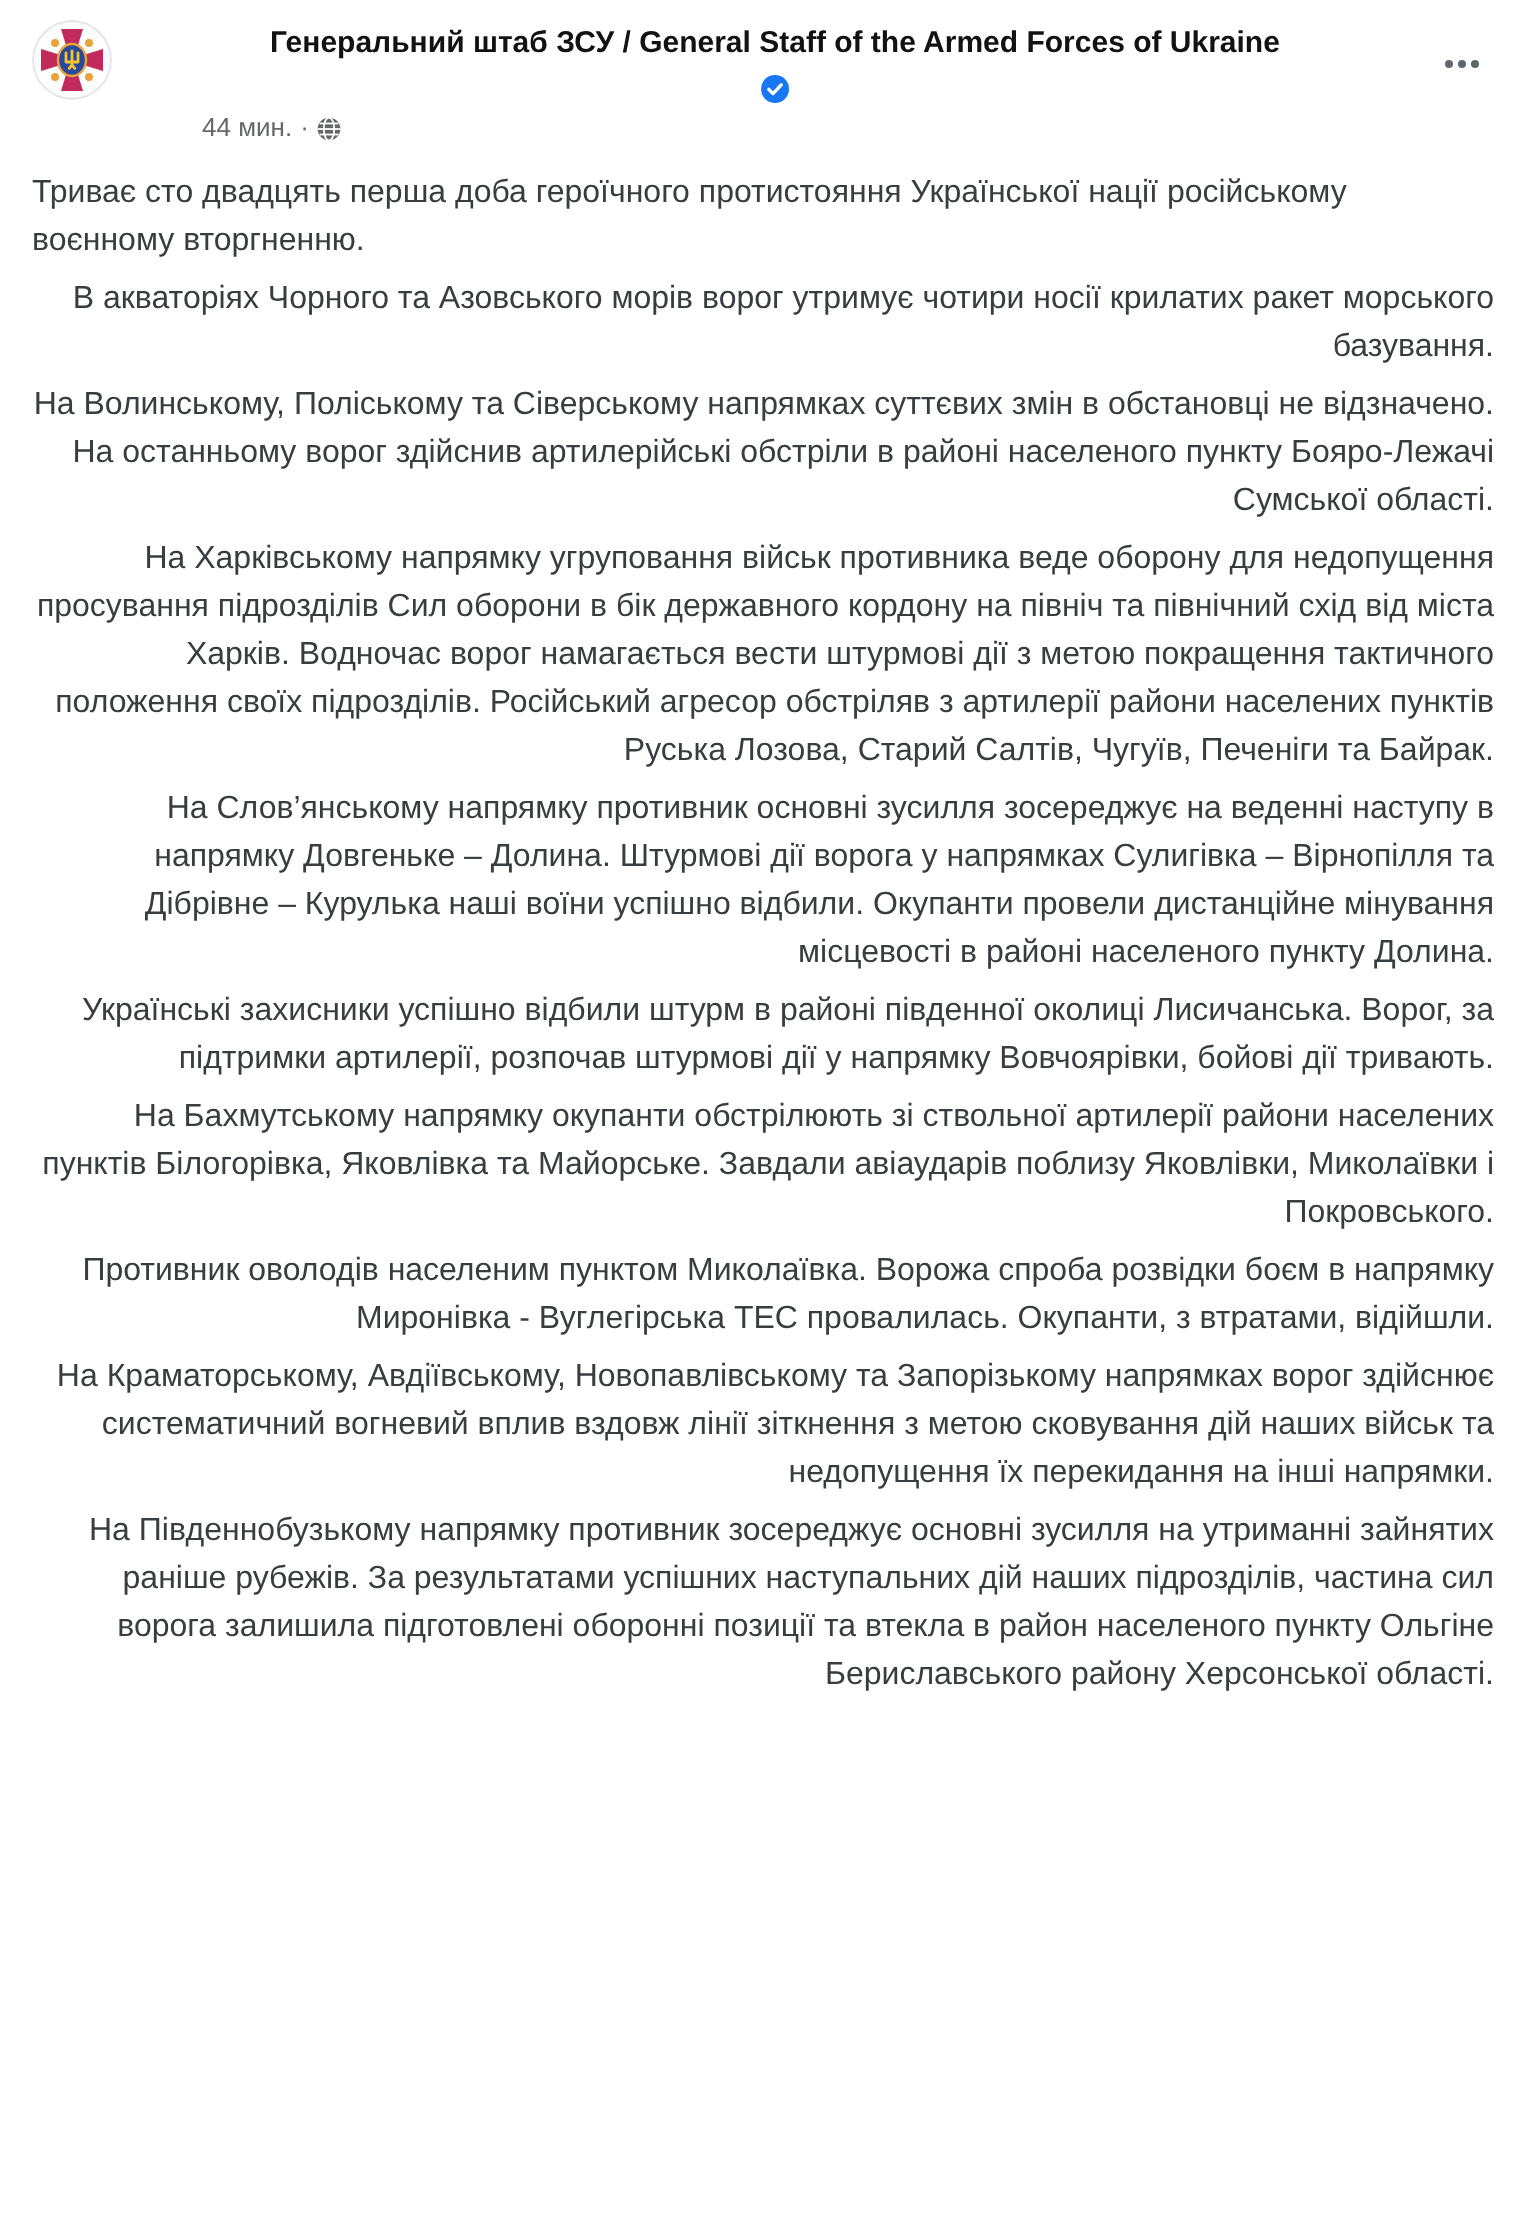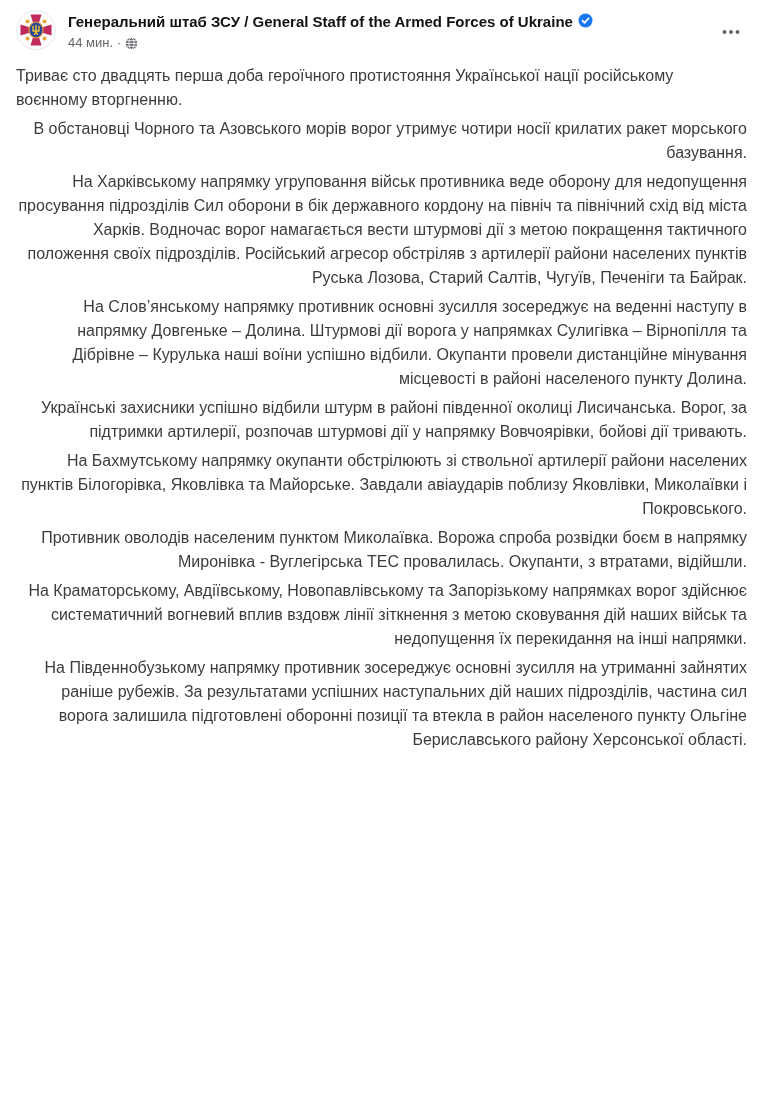--- a/index.html
+++ b/index.html
@@ -29,40 +29,41 @@
     cursor: pointer;
   }
   .header-info {
     margin-left: 12px;
     flex: 1 1 auto;
     min-width: 0;
     padding-top: 2px;
   }
   .title-row {
     display: flex;
-    align-items: flex-start;
+    align-items: center;
     gap: 5px;
     font-size: 15px;
     font-weight: 700;
     color: #121212;
     line-height: 19px;
     white-space: nowrap;
+    flex-direction: column;
   }
   .page-name { cursor: pointer; }
   .verified-badge { flex: 0 0 auto; display: inline-flex; margin-top: 1px; }
   .meta-row {
     display: flex;
     align-items: center;
     gap: 4px;
     margin-top: 4px;
     font-size: 13px;
     color: #65676B;
     line-height: 16px;
   }
-  .timestamp { cursor: pointer; }
+  .timestamp { cursor: pointer; margin-left: 33px; }
   .meta-sep { color: #65676B; }
   .globe-wrap { display: inline-flex; margin-top: 1px; }
   .more-options {
     flex: 0 0 auto;
     width: 32px;
     height: 32px;
     margin-top: 6px;
     margin-left: 8px;
     border: none;
     background: transparent;
@@ -142,21 +143,22 @@
         <circle cx="4.5" cy="11" r="2" fill="#606770"></circle>
         <circle cx="11" cy="11" r="2" fill="#606770"></circle>
         <circle cx="17.5" cy="11" r="2" fill="#606770"></circle>
       </svg>
     </button>
 
   </header>
 
   <div class="post-body">
       <p>Триває сто двадцять перша доба героїчного протистояння Української нації російському воєнному вторгненню.</p>
-      <p>В обстановці Чорного та Азовського морів ворог утримує чотири носії крилатих ракет морського базування.</p>
+      <p>В акваторіях Чорного та Азовського морів ворог утримує чотири носії крилатих ракет морського базування.</p>
+      <p>На Волинському, Поліському та Сіверському напрямках суттєвих змін в обстановці не відзначено. На останньому ворог здійснив артилерійські обстріли в районі населеного пункту Бояро-Лежачі Сумської області.</p>
       <p>На Харківському напрямку угруповання військ противника веде оборону для недопущення просування підрозділів Сил оборони в бік державного кордону на північ та північний схід від міста Харків. Водночас ворог намагається вести штурмові дії з метою покращення тактичного положення своїх підрозділів. Російський агресор обстріляв з артилерії райони населених пунктів Руська Лозова, Старий Салтів, Чугуїв, Печеніги та Байрак.</p>
       <p>На Слов’янському напрямку противник основні зусилля зосереджує на веденні наступу в напрямку Довгеньке – Долина. Штурмові дії ворога у напрямках Сулигівка – Вірнопілля та Дібрівне – Курулька наші воїни успішно відбили. Окупанти провели дистанційне мінування місцевості в районі населеного пункту Долина.</p>
       <p>Українські захисники успішно відбили штурм в районі південної околиці Лисичанська. Ворог, за підтримки артилерії, розпочав штурмові дії у напрямку Вовчоярівки, бойові дії тривають.</p>
       <p>На Бахмутському напрямку окупанти обстрілюють зі ствольної артилерії райони населених пунктів Білогорівка, Яковлівка та Майорське. Завдали авіаударів поблизу Яковлівки, Миколаївки і Покровського.</p>
       <p>Противник оволодів населеним пунктом Миколаївка. Ворожа спроба розвідки боєм в напрямку Миронівка - Вуглегірська ТЕС провалилась. Окупанти, з втратами, відійшли.</p>
       <p>На Краматорському, Авдіївському, Новопавлівському та Запорізькому напрямках ворог здійснює систематичний вогневий вплив вздовж лінії зіткнення з метою сковування дій наших військ та недопущення їх перекидання на інші напрямки.</p>
       <p>На Південнобузькому напрямку противник зосереджує основні зусилля на утриманні зайнятих раніше рубежів. За результатами успішних наступальних дій наших підрозділів, частина сил ворога залишила підготовлені оборонні позиції та втекла в район населеного пункту Ольгіне Бериславського району Херсонської області.</p>
     </div>
 
 </article>

